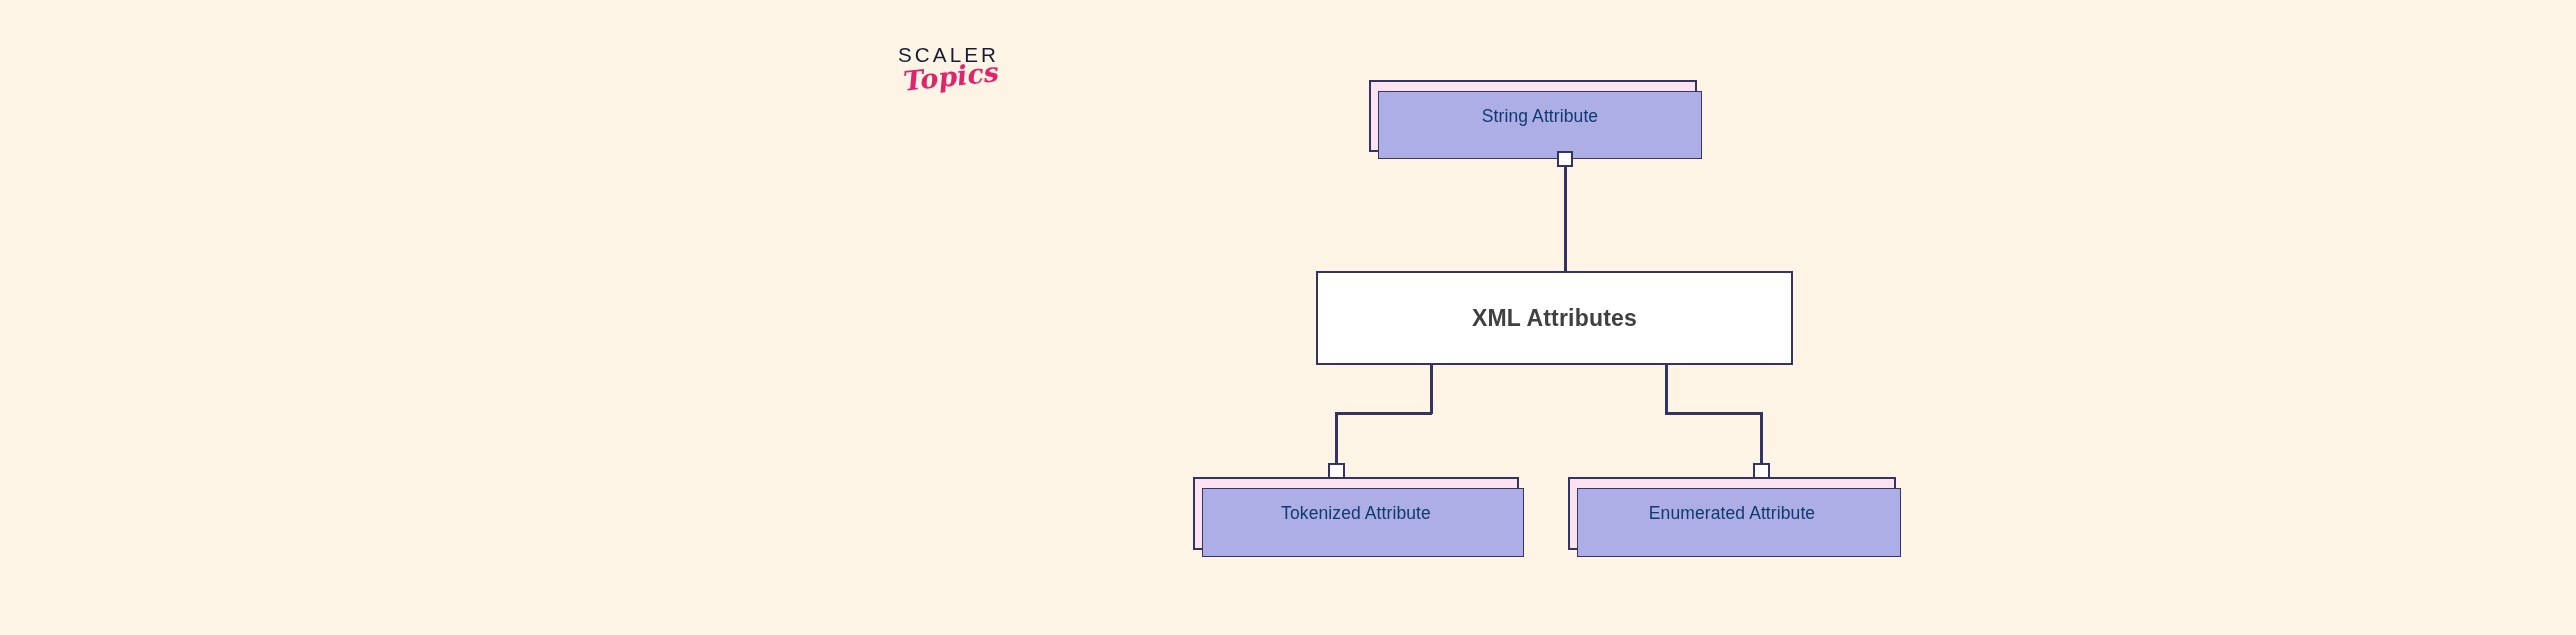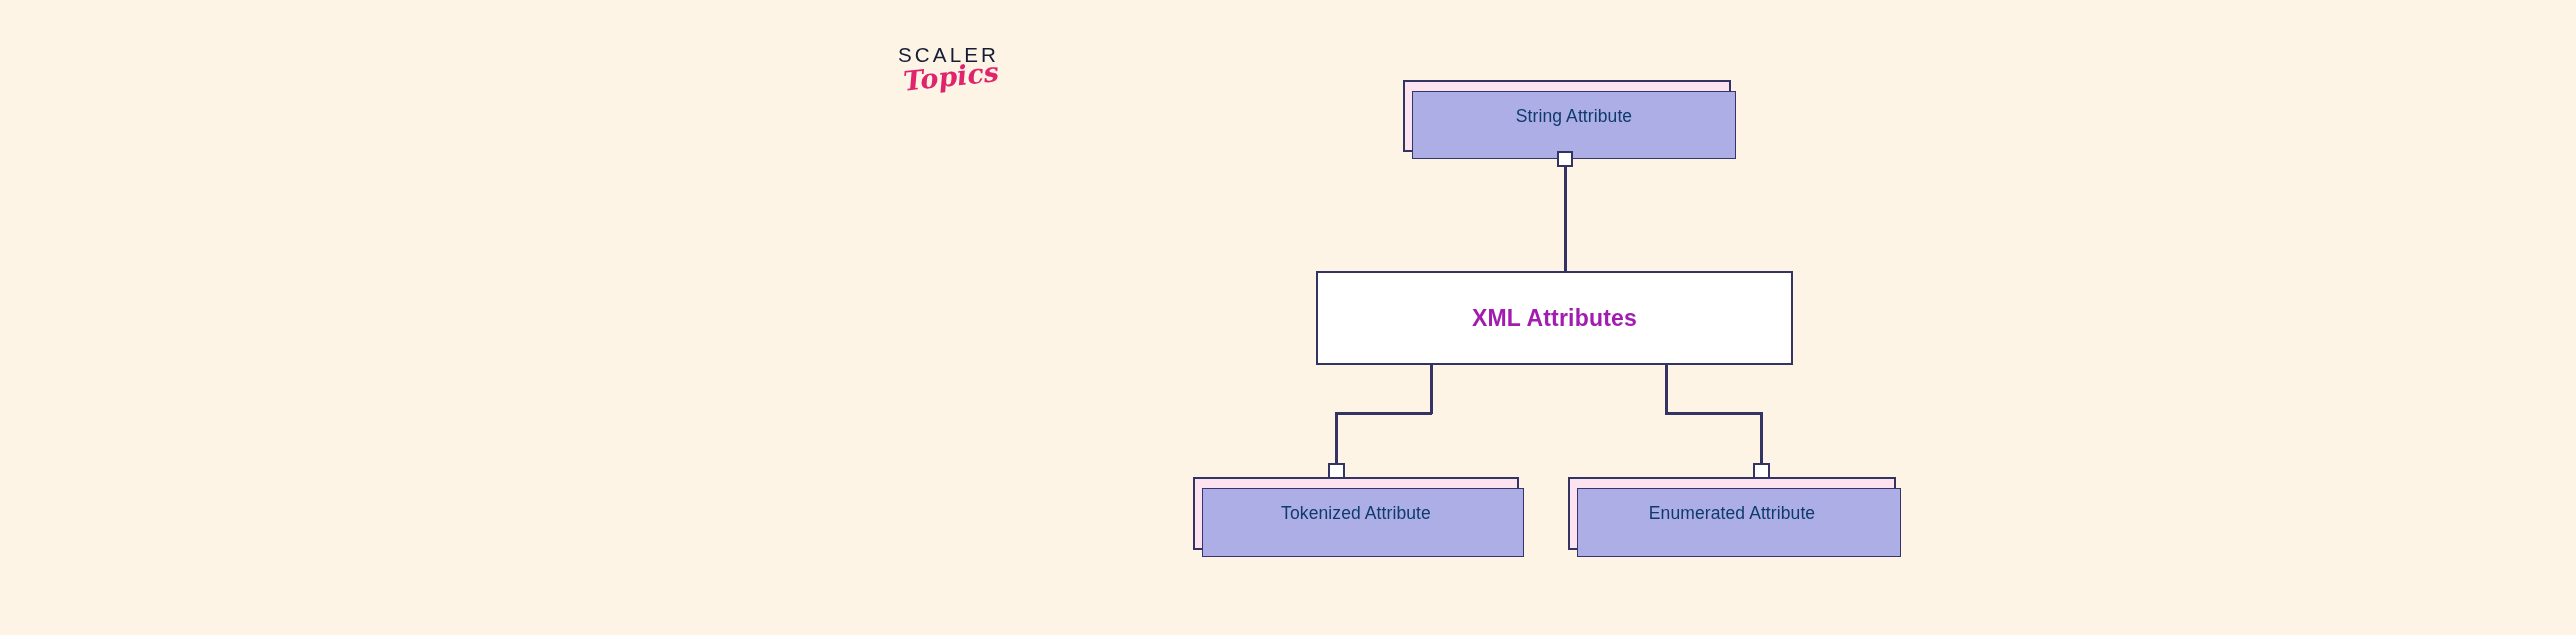--- a/index.html
+++ b/index.html
@@ -81,28 +81,28 @@
     color: #0e3a6e;
     font-size: 17.5px;
     font-weight: normal;
     letter-spacing: 0.1px;
     z-index: 2;
   }
 
   .node-white {
     background: #ffffff;
     border: 2.6px solid #343464;
-    color: #a21caf;
+    color: #404040;
     font-size: 23px;
     font-weight: bold;
     letter-spacing: 0.2px;
     z-index: 2;
   }
 
-  #node-string   { left: 1403px; top: 80px;  width: 328px; height: 72px; padding-left: 14px; }
+  #node-string   { left: 1369px; top: 80px;  width: 328px; height: 72px; padding-left: 14px; }
   #node-xml      { left: 1316px; top: 271px;  width: 477px; height: 94px; }
   #node-tokenized{ left: 1193px; top: 477px;  width: 326px; height: 73px; }
   #node-enumerated{left: 1568px; top: 477px;  width: 328px; height: 73px; }
 
   
   .conn {
     position: absolute;
     background: #343464;
     z-index: 1;
   }

